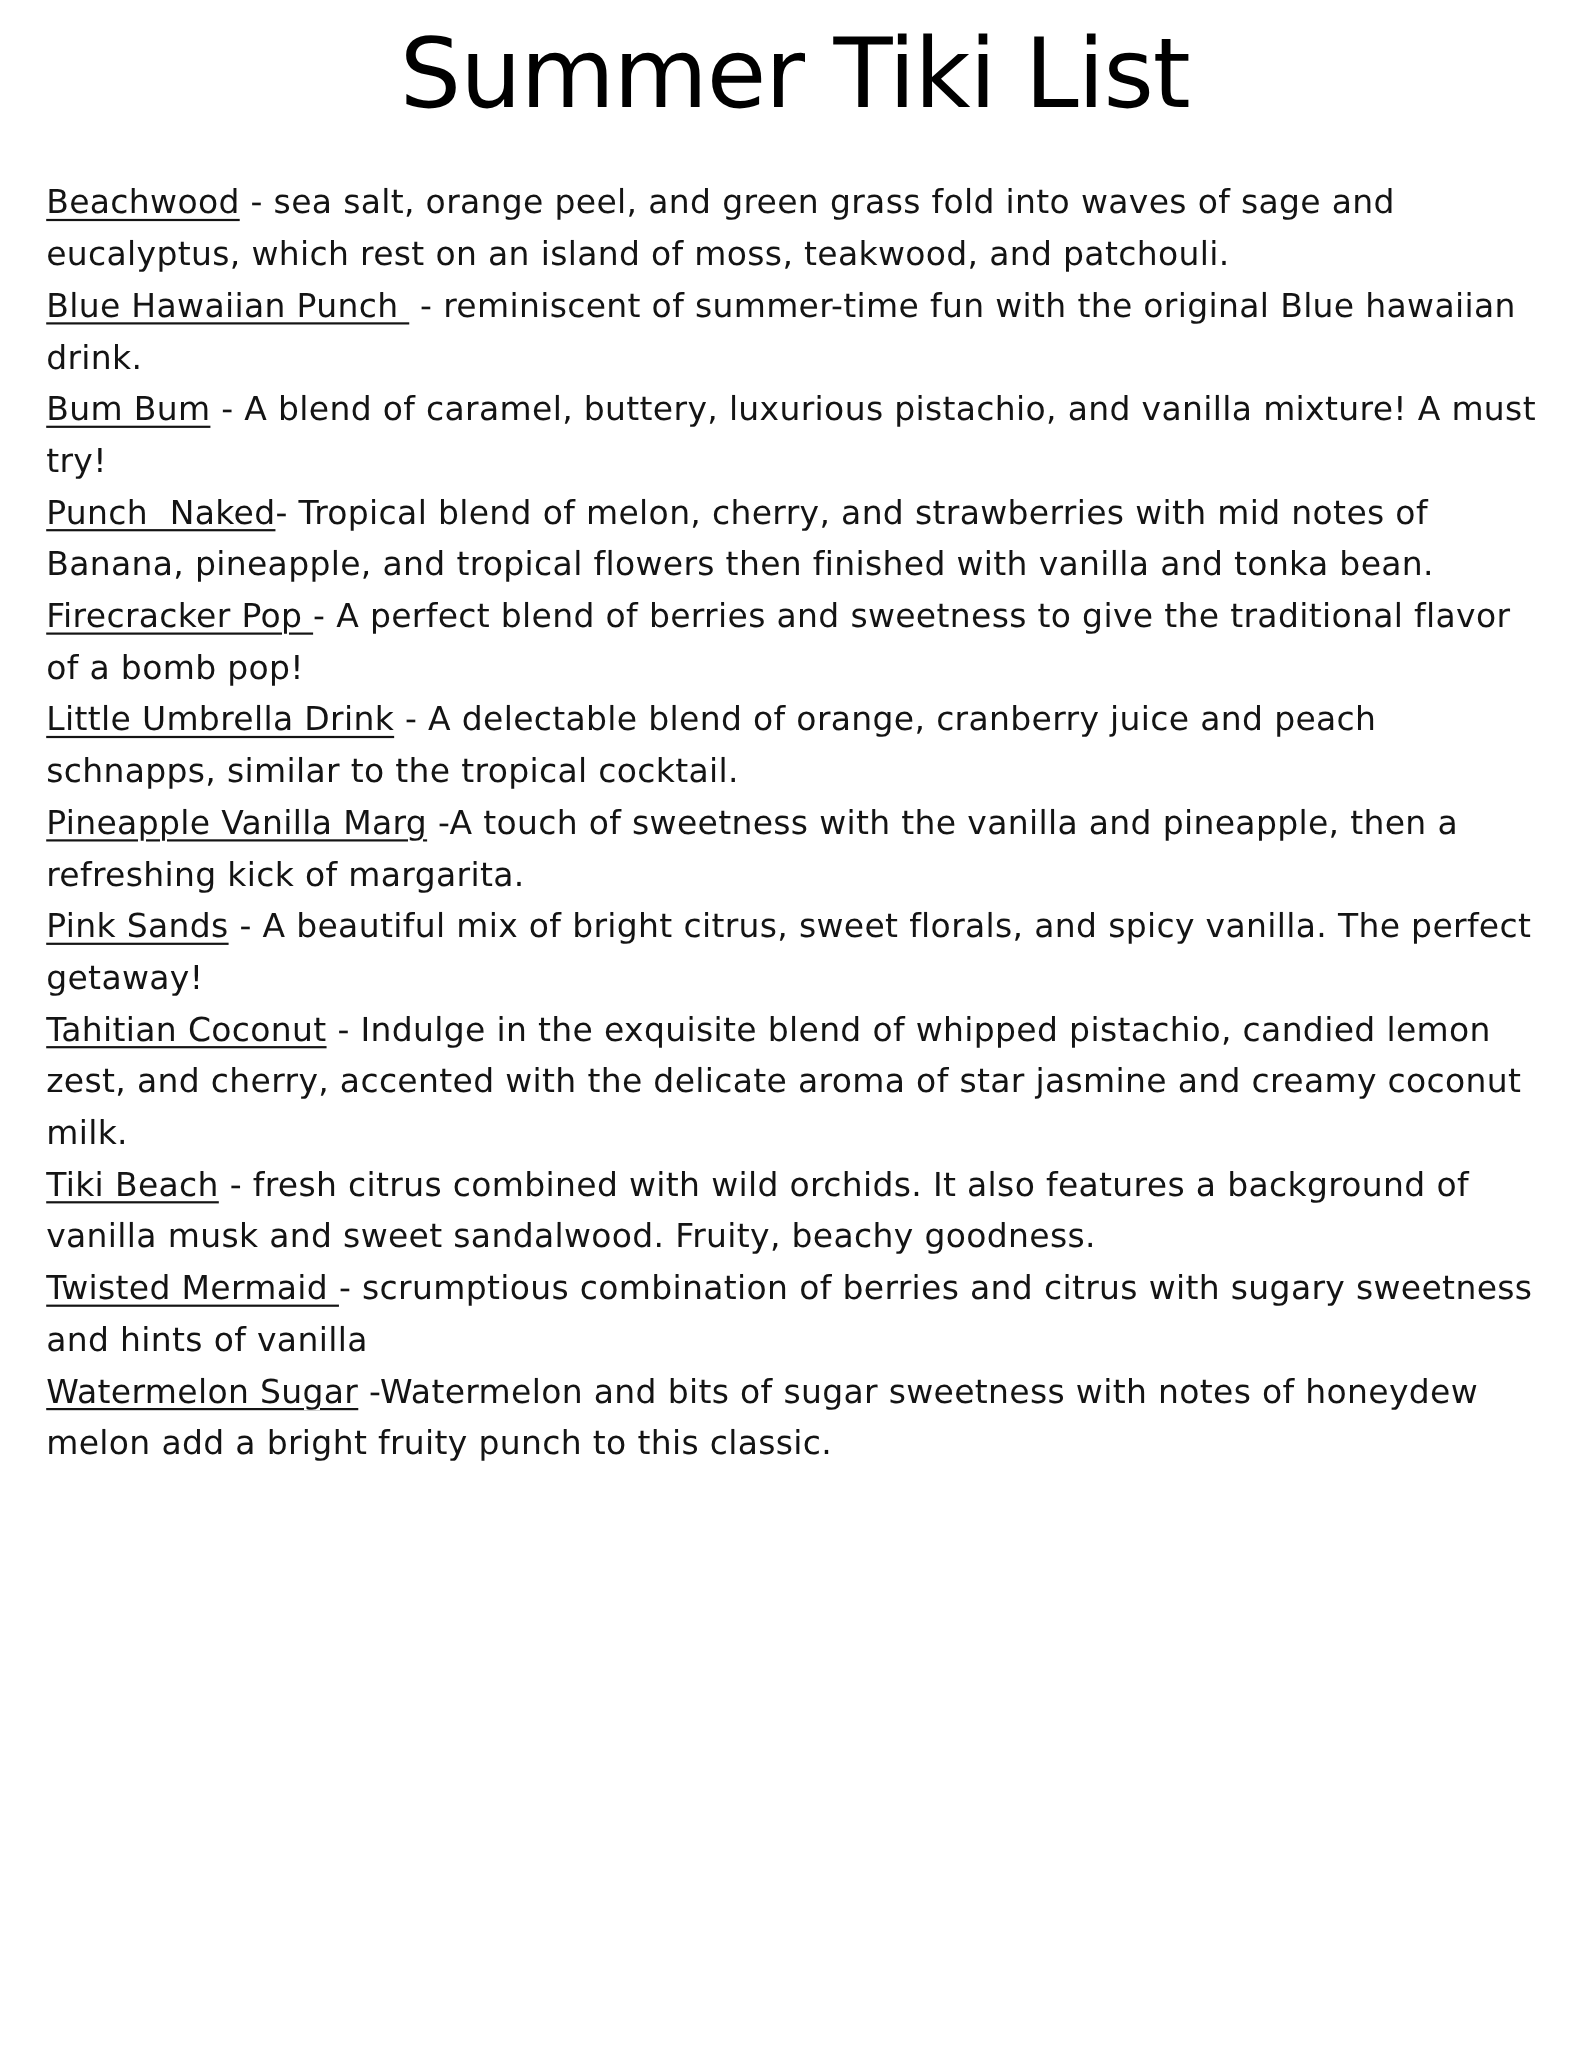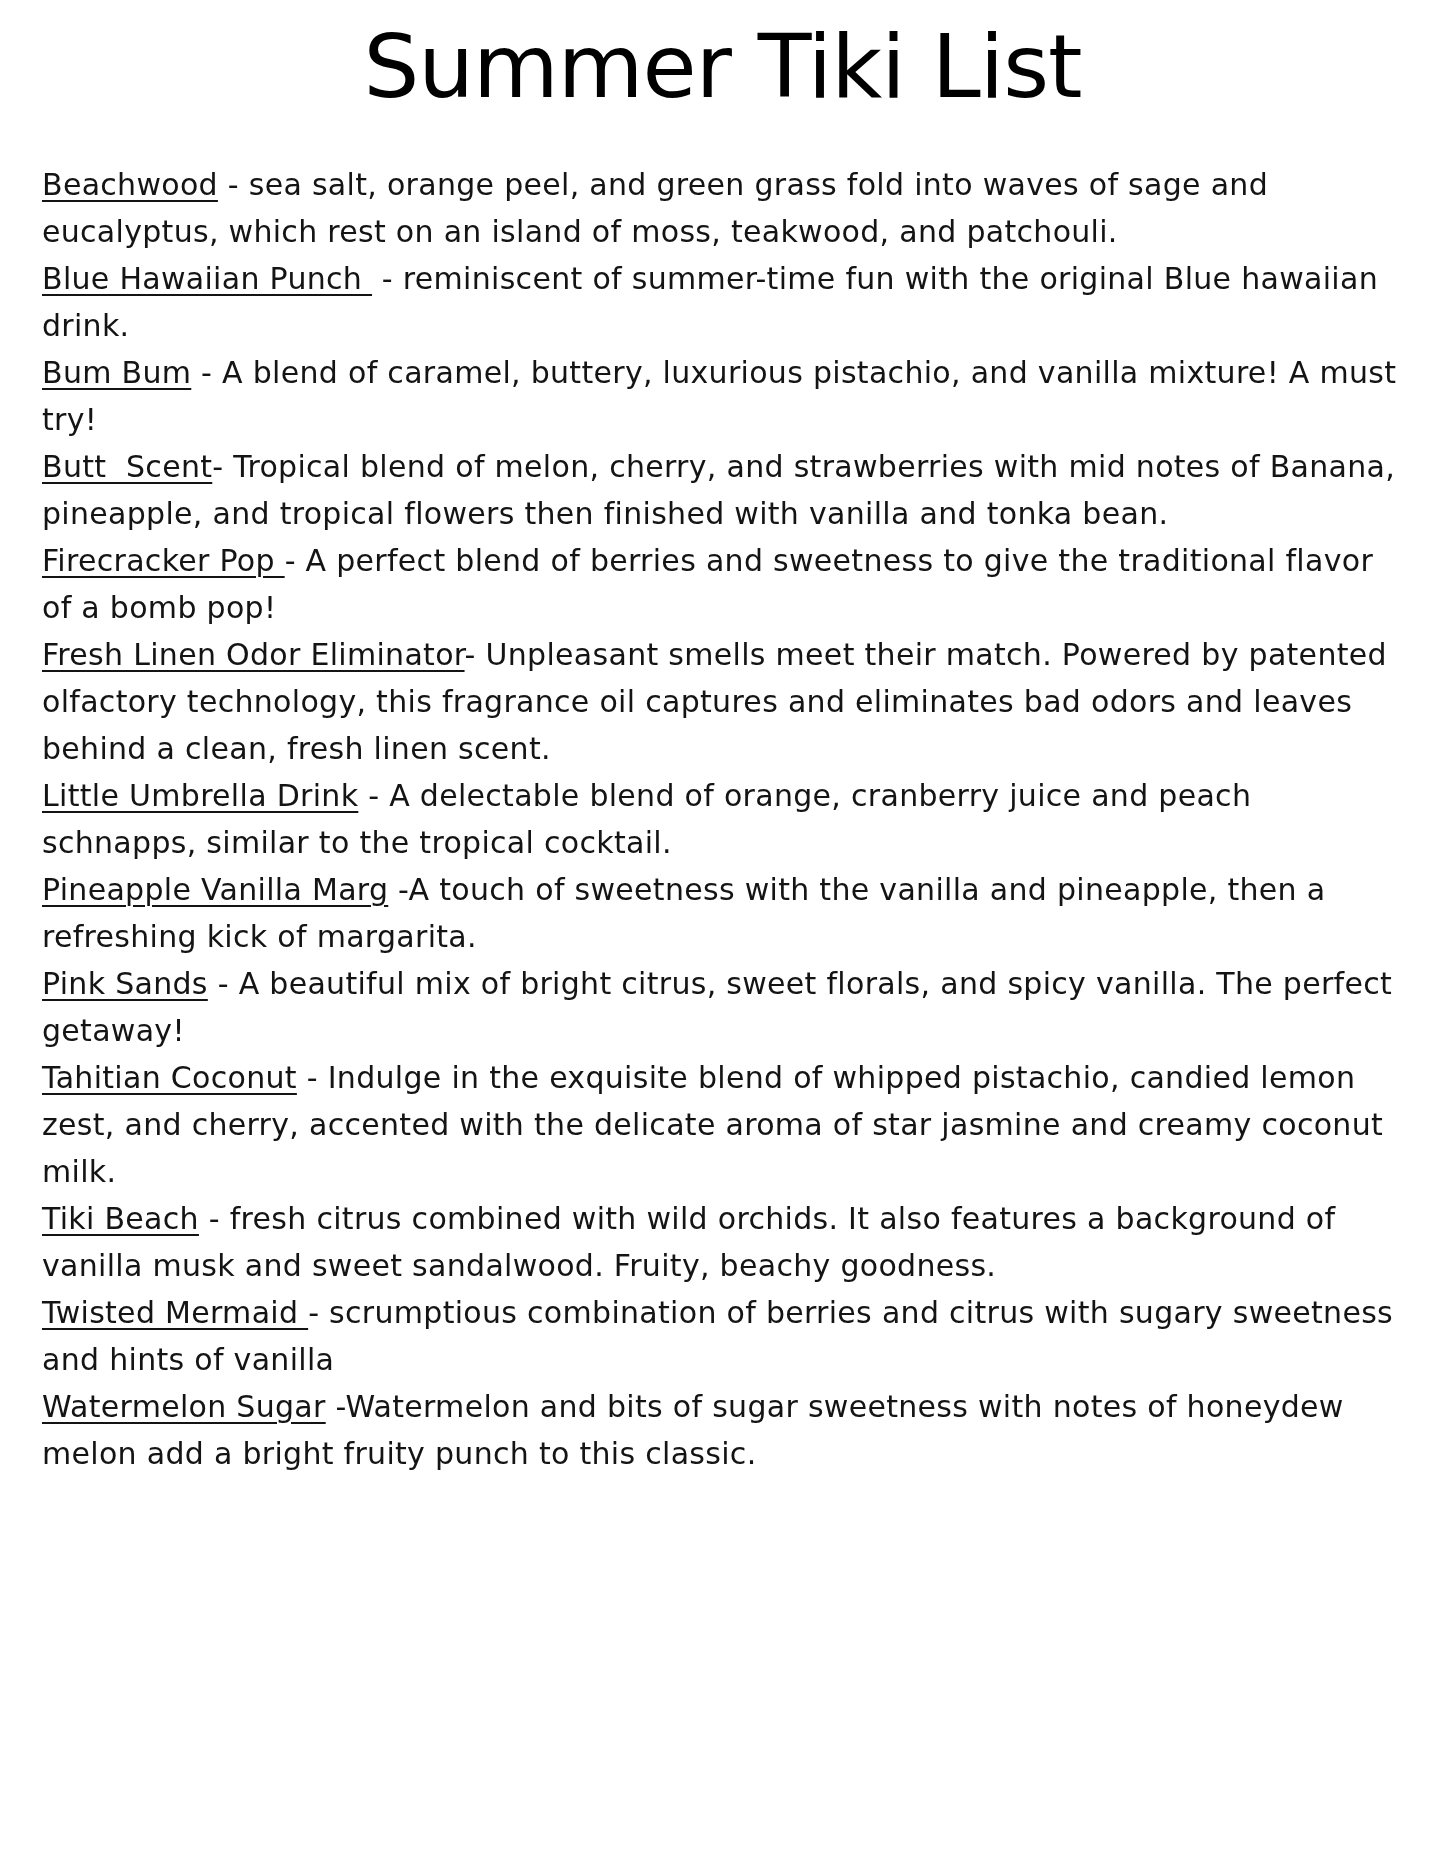--- a/index.html
+++ b/index.html
@@ -55,25 +55,24 @@
 <main class="page">
   <h1 class="doc-title">Summer Tiki List</h1>
 
   <section class="scent-list" id="scent-list">
   <p class="entry"><span class="scent-name">Beachwood</span><span class="scent-sep"> - </span><span class="scent-desc">sea salt, orange peel, and green grass fold into waves of sage and eucalyptus, which rest on an island of moss, teakwood, and patchouli.</span></p>
 
   <p class="entry"><span class="scent-name">Blue Hawaiian Punch </span><span class="scent-sep"> - </span><span class="scent-desc">reminiscent of summer-time fun with the original Blue hawaiian drink.</span></p>
 
   <p class="entry"><span class="scent-name">Bum Bum</span><span class="scent-sep"> - </span><span class="scent-desc">A blend of caramel, buttery, luxurious pistachio, and vanilla mixture! A must try!</span></p>
 
-  <p class="entry"><span class="scent-name">Butt  Scent</span><span class="scent-sep">- </span><span class="scent-desc">Tropical blend of melon, cherry, and strawberries with mid notes of Banana, pineapple, and tropical flowers then finished with vanilla and tonka bean.</span></p>
+  <p class="entry"><span class="scent-name">Punch  Naked</span><span class="scent-sep">- </span><span class="scent-desc">Tropical blend of melon, cherry, and strawberries with mid notes of Banana, pineapple, and tropical flowers then finished with vanilla and tonka bean.</span></p>
 
   <p class="entry"><span class="scent-name">Firecracker Pop </span><span class="scent-sep">- </span><span class="scent-desc">A perfect blend of berries and sweetness to give the traditional flavor of a bomb pop!</span></p>
 
-  <p class="entry"><span class="scent-name">Fresh Linen Odor Eliminator</span><span class="scent-sep">- </span><span class="scent-desc">Unpleasant smells meet their match. Powered by patented olfactory technology, this fragrance oil captures and eliminates bad odors and leaves behind a clean, fresh linen scent.</span></p>
 
 
   <p class="entry"><span class="scent-name">Little Umbrella Drink</span><span class="scent-sep"> - </span><span class="scent-desc">A delectable blend of orange, cranberry juice and peach schnapps, similar to the tropical cocktail.</span></p>
 
 
   <p class="entry"><span class="scent-name">Pineapple Vanilla Marg</span><span class="scent-sep"> -</span><span class="scent-desc">A touch of sweetness with the vanilla and pineapple, then a refreshing kick of margarita.</span></p>
 
   <p class="entry"><span class="scent-name">Pink Sands</span><span class="scent-sep"> - </span><span class="scent-desc">A beautiful mix of bright citrus, sweet florals, and spicy vanilla. The perfect getaway!</span></p>
 
   <p class="entry"><span class="scent-name">Tahitian Coconut</span><span class="scent-sep"> - </span><span class="scent-desc">Indulge in the exquisite blend of whipped pistachio, candied lemon zest, and cherry, accented with the delicate aroma of star jasmine and creamy coconut milk.</span></p>

